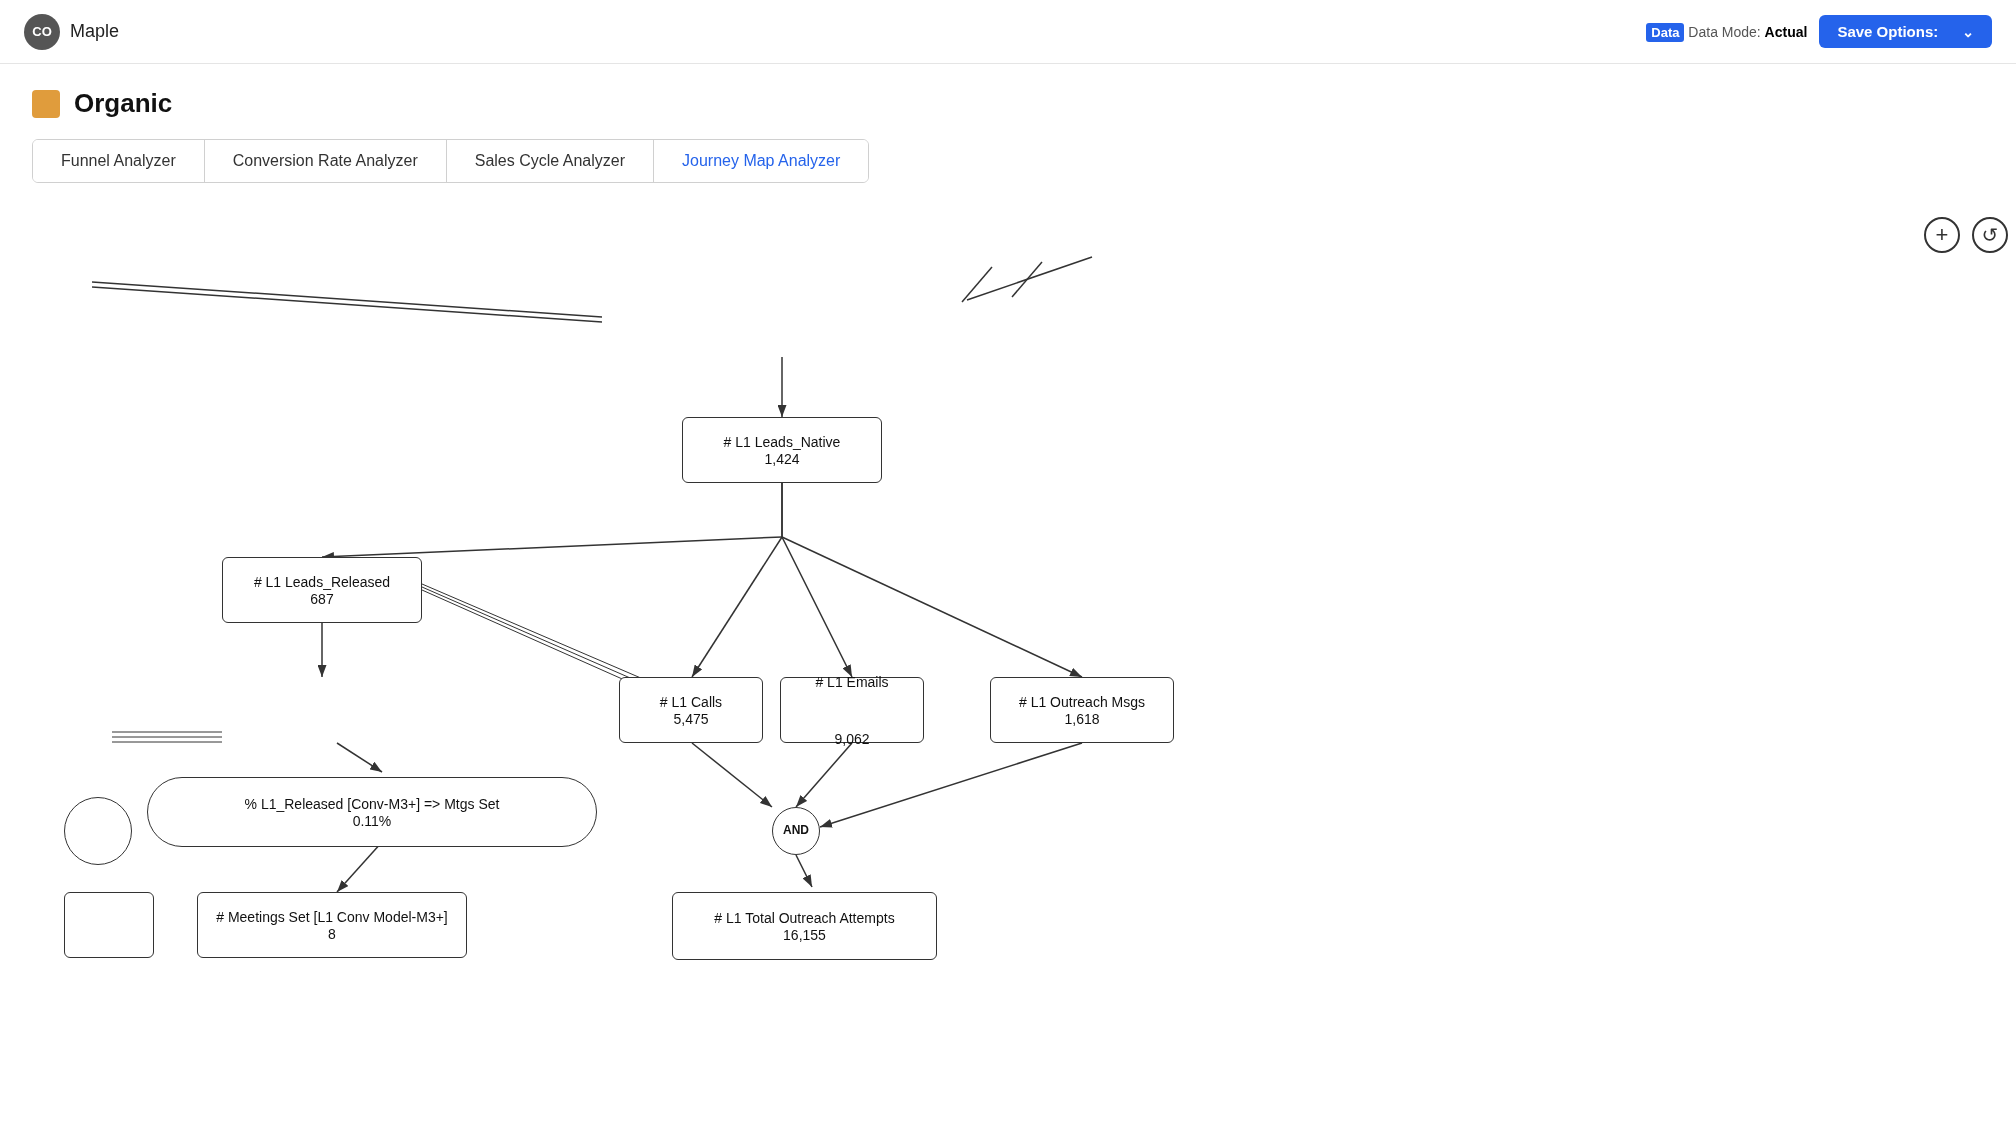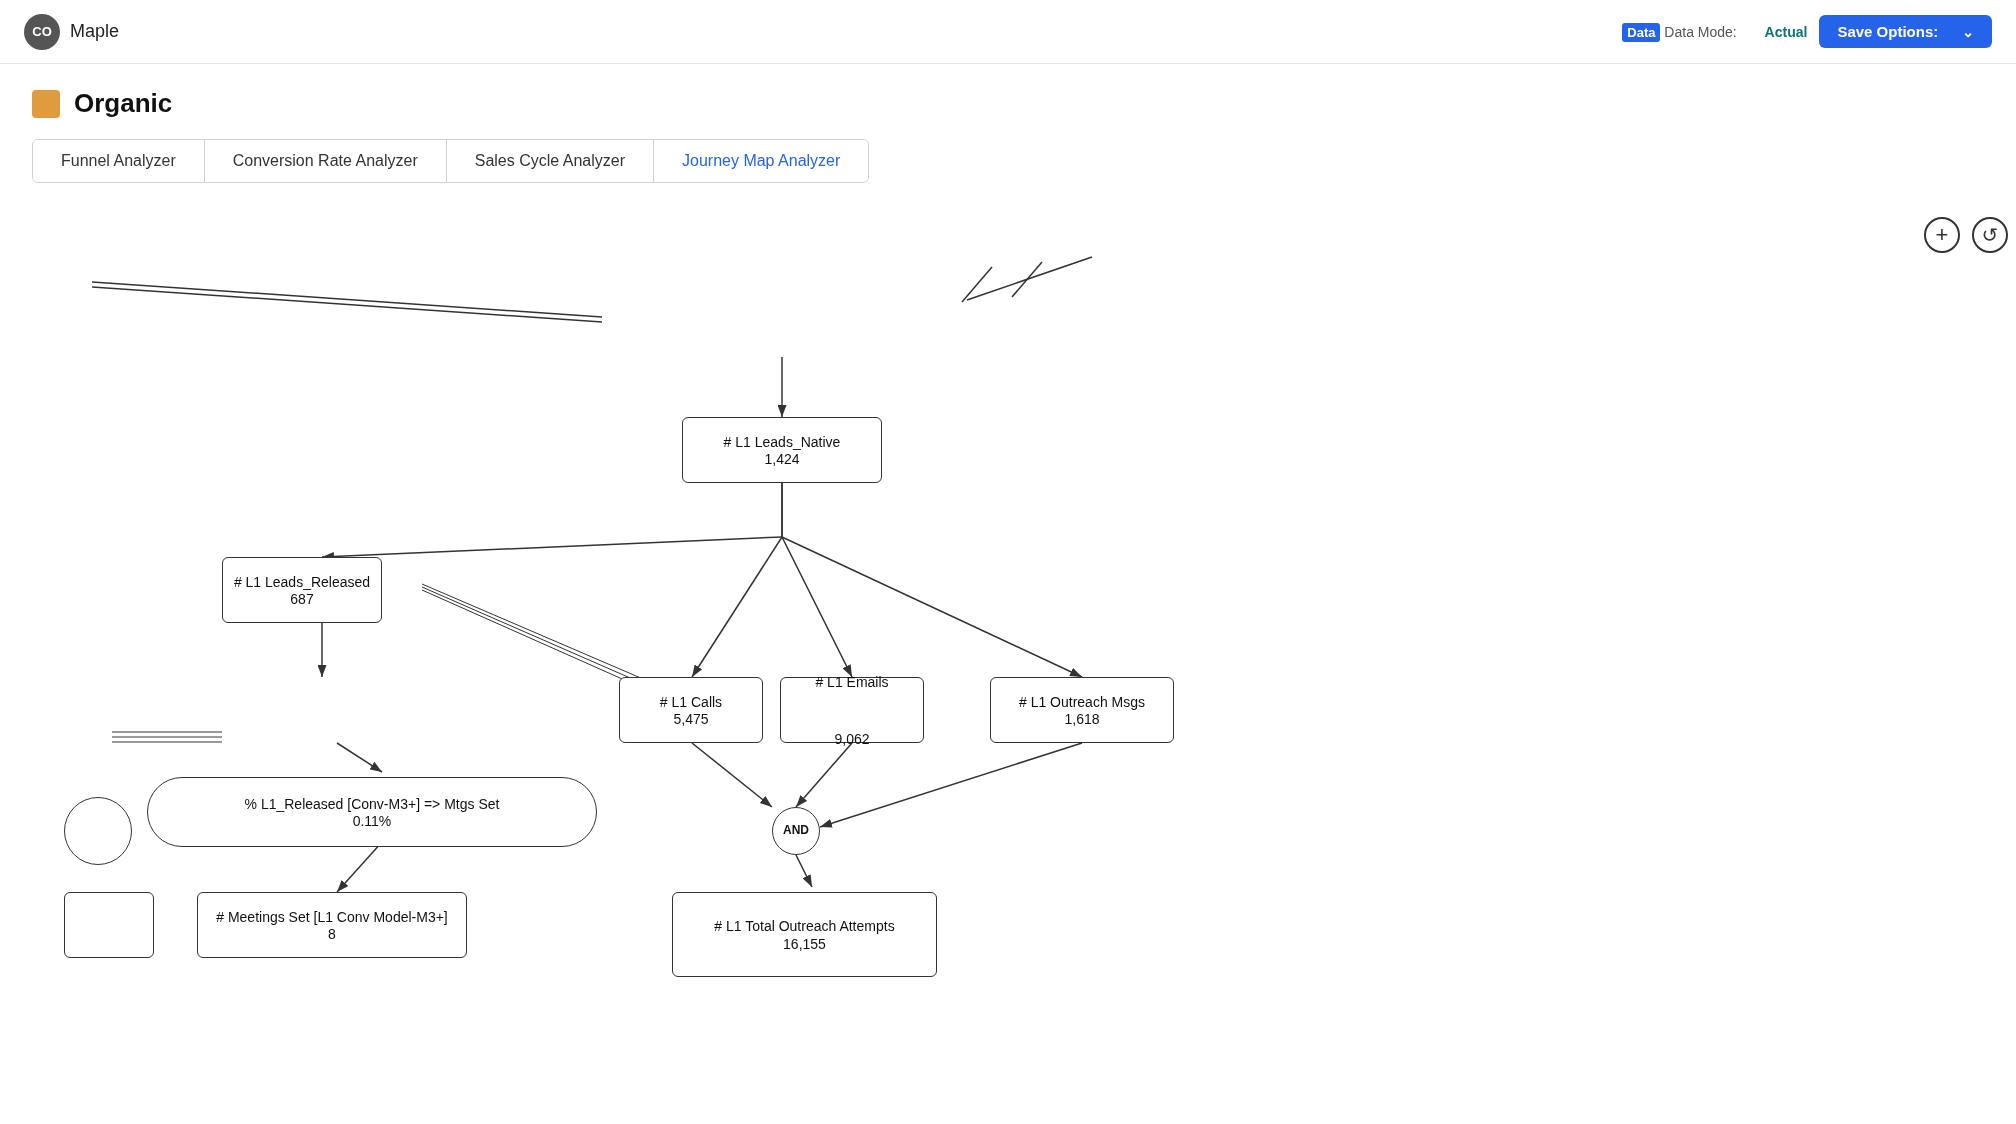--- a/index.html
+++ b/index.html
@@ -15,21 +15,21 @@
     .logo-area { display: flex; align-items: center; gap: 10px; }
     .logo-circle {
       width: 36px; height: 36px; border-radius: 50%; background: #555;
       display: flex; align-items: center; justify-content: center;
       color: #fff; font-weight: 700; font-size: 13px;
     }
     .app-name { font-size: 18px; font-weight: 500; color: #222; }
     .header-right { display: flex; align-items: center; gap: 12px; }
     .data-mode-label { font-size: 14px; color: #555; }
     .data-mode-label span.highlight { background: #2563eb; color: #fff; padding: 2px 5px; border-radius: 3px; font-size: 13px; font-weight: 600; }
-    .data-mode-label span.actual { color: #0f766e; font-weight: 600; margin-left: 24px; }
+    .data-mode-label span.actual { color: #000000; font-weight: 600; }
     .save-options-btn {
       background: #2563eb; color: #fff; border: none; border-radius: 6px;
       padding: 8px 18px; font-size: 15px; font-weight: 600; cursor: pointer;
       display: flex; align-items: center; gap: 24px;
     }
     .save-options-btn .chevron { font-size: 14px; }
 
     
     .page-content { padding: 24px 32px 0; }
     .section-header { display: flex; align-items: center; gap: 14px; margin-bottom: 20px; }
@@ -193,21 +193,21 @@
       <line x1="20" y1="505" x2="130" y2="505" stroke="#333" stroke-width="1"></line>
       <line x1="20" y1="515" x2="130" y2="515" stroke="#333" stroke-width="1"></line>
     </svg>
 
 
     <div class="node rect" style="left:590px; top:190px; width:200px; height:66px; position:absolute;">
       <div class="node-label"># L1 Leads_Native</div>
       <div class="node-value">1,424</div>
     </div>
 
-    <div class="node rect" style="left:130px; top:330px; width:160px; height:66px; position:absolute;">
+    <div class="node rect" style="left:130px; top:330px; width:200px; height:66px; position:absolute;">
       <div class="node-label"># L1 Leads_Released</div>
       <div class="node-value">687</div>
     </div>
 
 
     <div class="node pill" style="left:55px; top:550px; width:450px; height:70px; position:absolute;">
       <div class="node-label">% L1_Released [Conv-M3+] =&gt; Mtgs Set</div>
       <div class="node-value">0.11%</div>
     </div>
 
@@ -228,21 +228,21 @@
 
     <div class="node rect" style="left:898px; top:450px; width:184px; height:66px; position:absolute;">
       <div class="node-label"># L1 Outreach Msgs</div>
       <div class="node-value">1,618</div>
     </div>
 
     <div class="node circle" style="left:680px; top:580px; width:48px; height:48px; position:absolute; border-radius:50%;">
       <div class="node-label" style="font-size:12px; font-weight:600;">AND</div>
     </div>
 
-    <div class="node rect" style="left:580px; top:665px; width:265px; height:85px; position:absolute;">
+    <div class="node rect" style="left:580px; top:665px; width:265px; height:68px; position:absolute;">
       <div class="node-label"># L1 Total Outreach Attempts</div>
       <div class="node-value">16,155</div>
     </div>
 
     <div class="node circle" style="left:-28px; top:570px; width:68px; height:68px; position:absolute; border-radius:50%; background:#fff; border:1.5px solid #333;">
     </div>
     <div class="node rect" style="left:-28px; top:665px; width:90px; height:66px; position:absolute; background:#fff; border:1.5px solid #333;">
     </div>
 
   </div>

